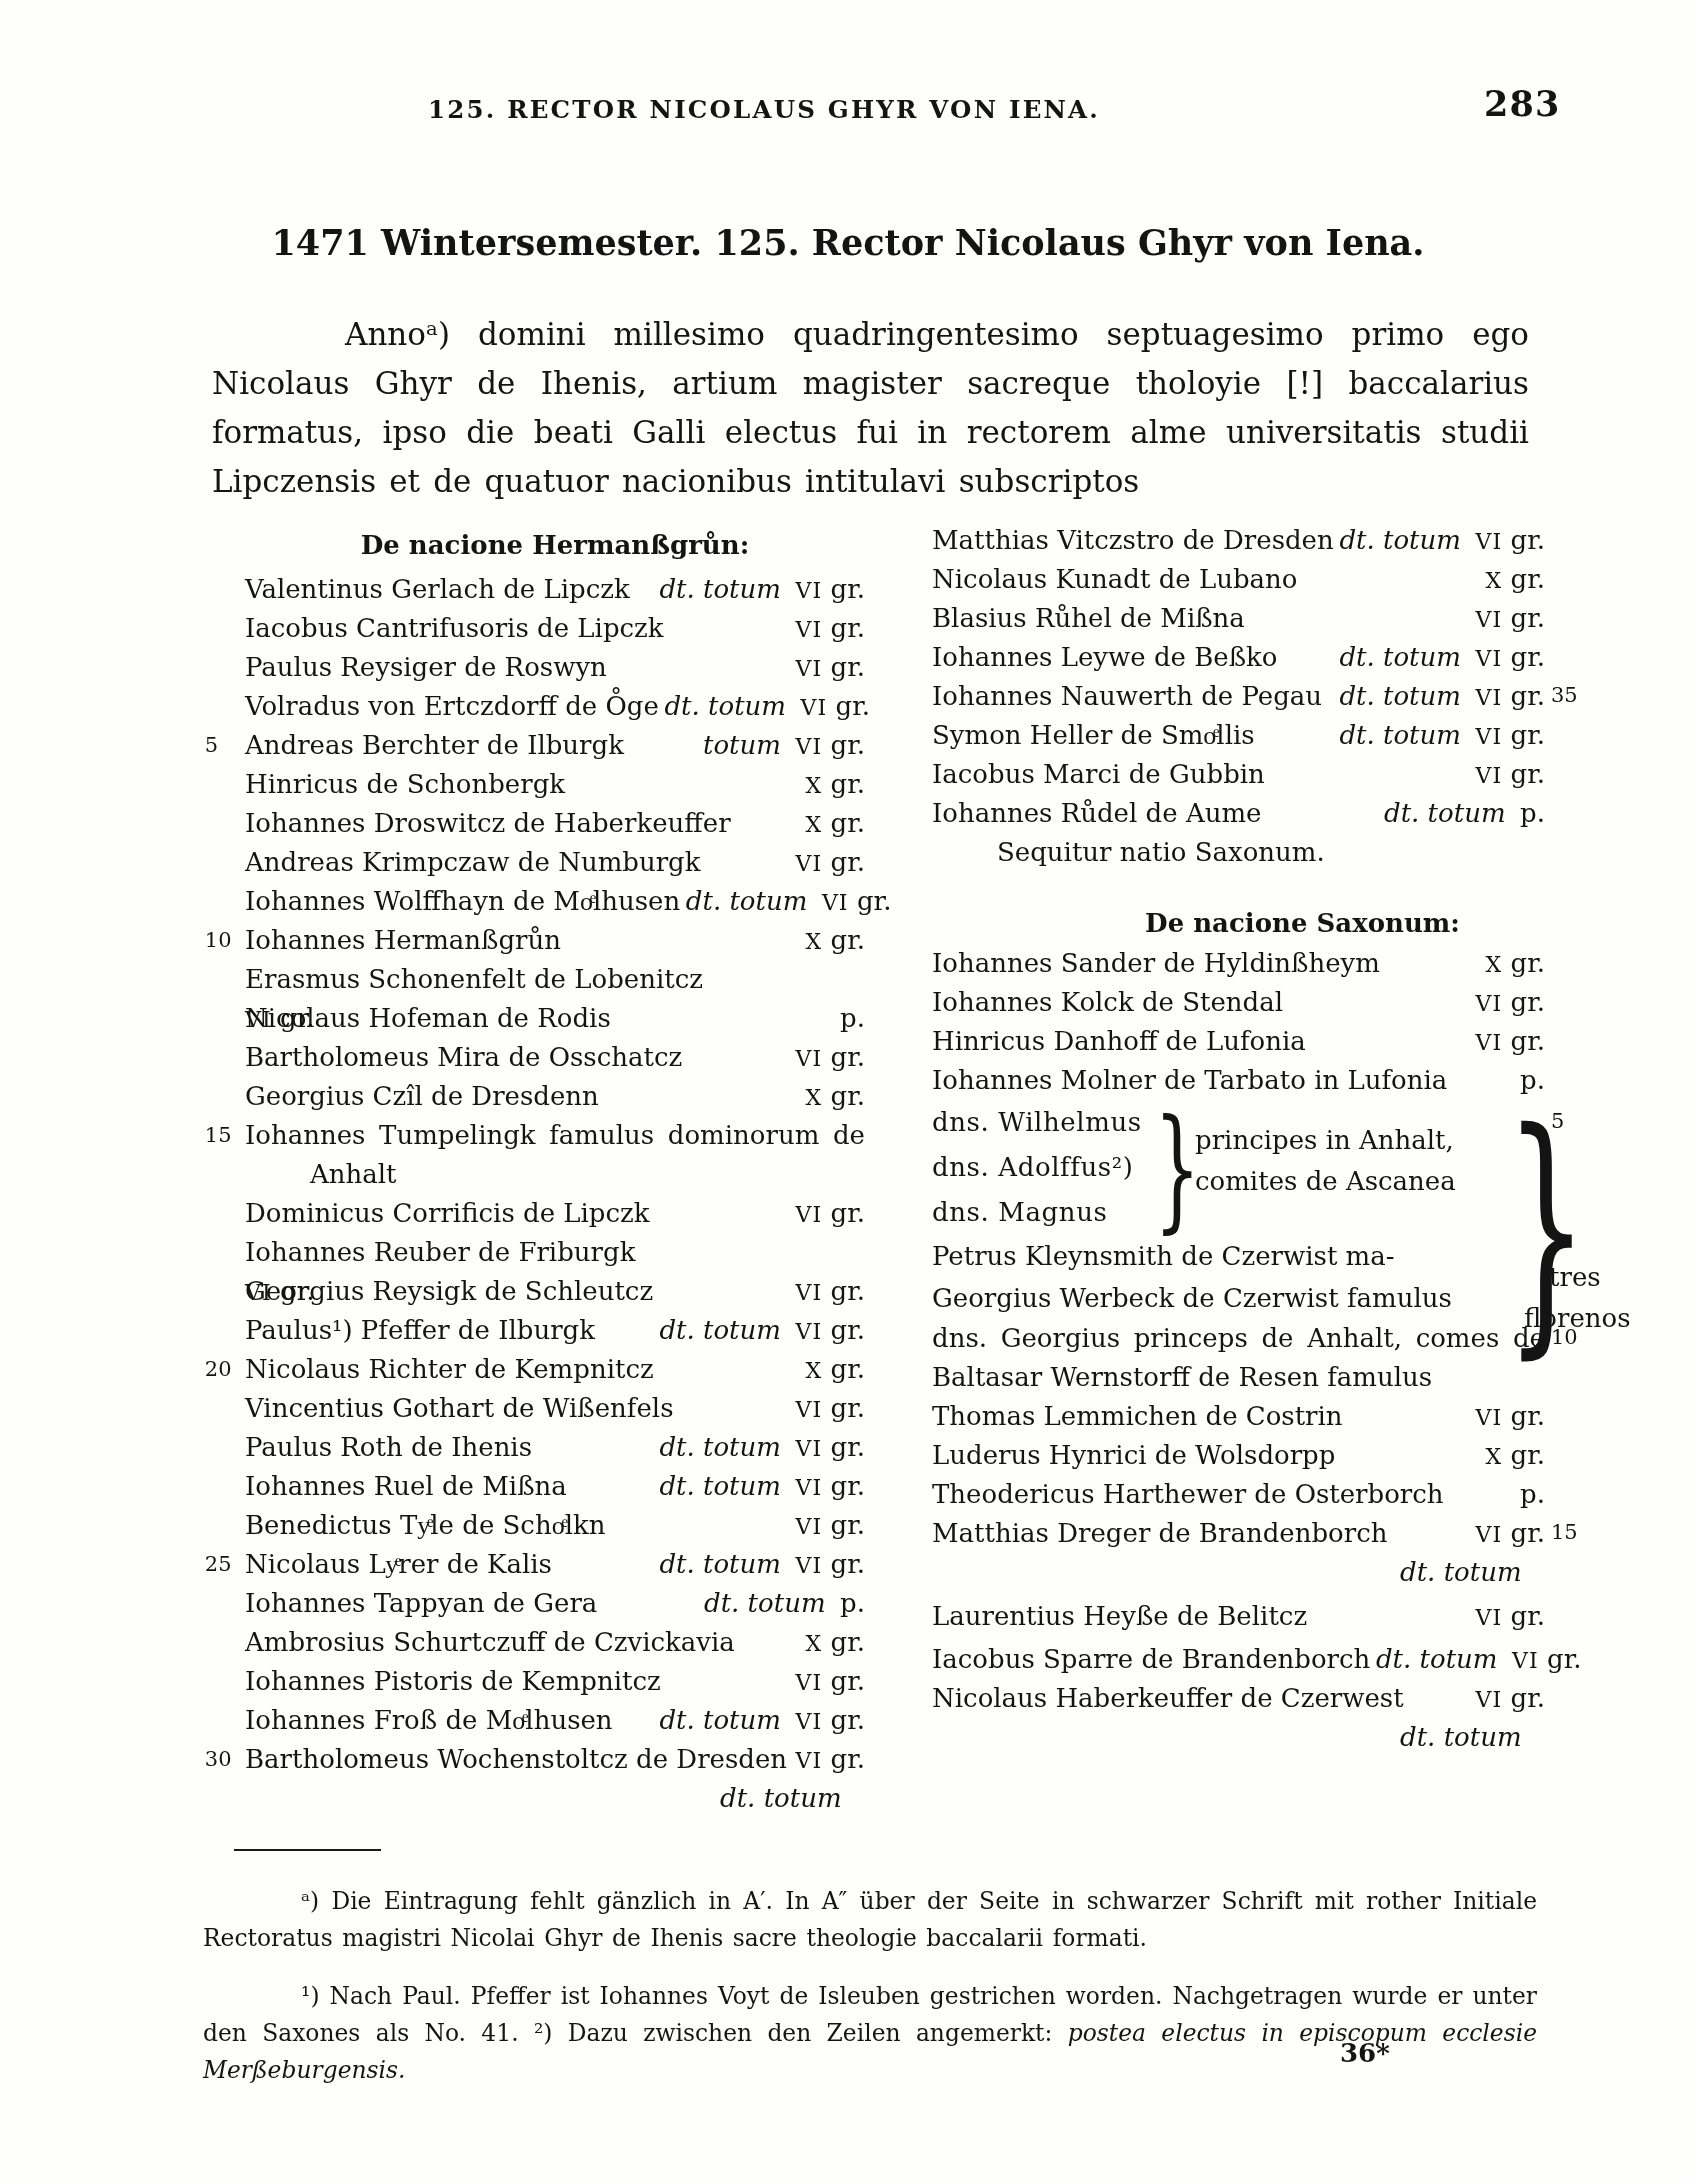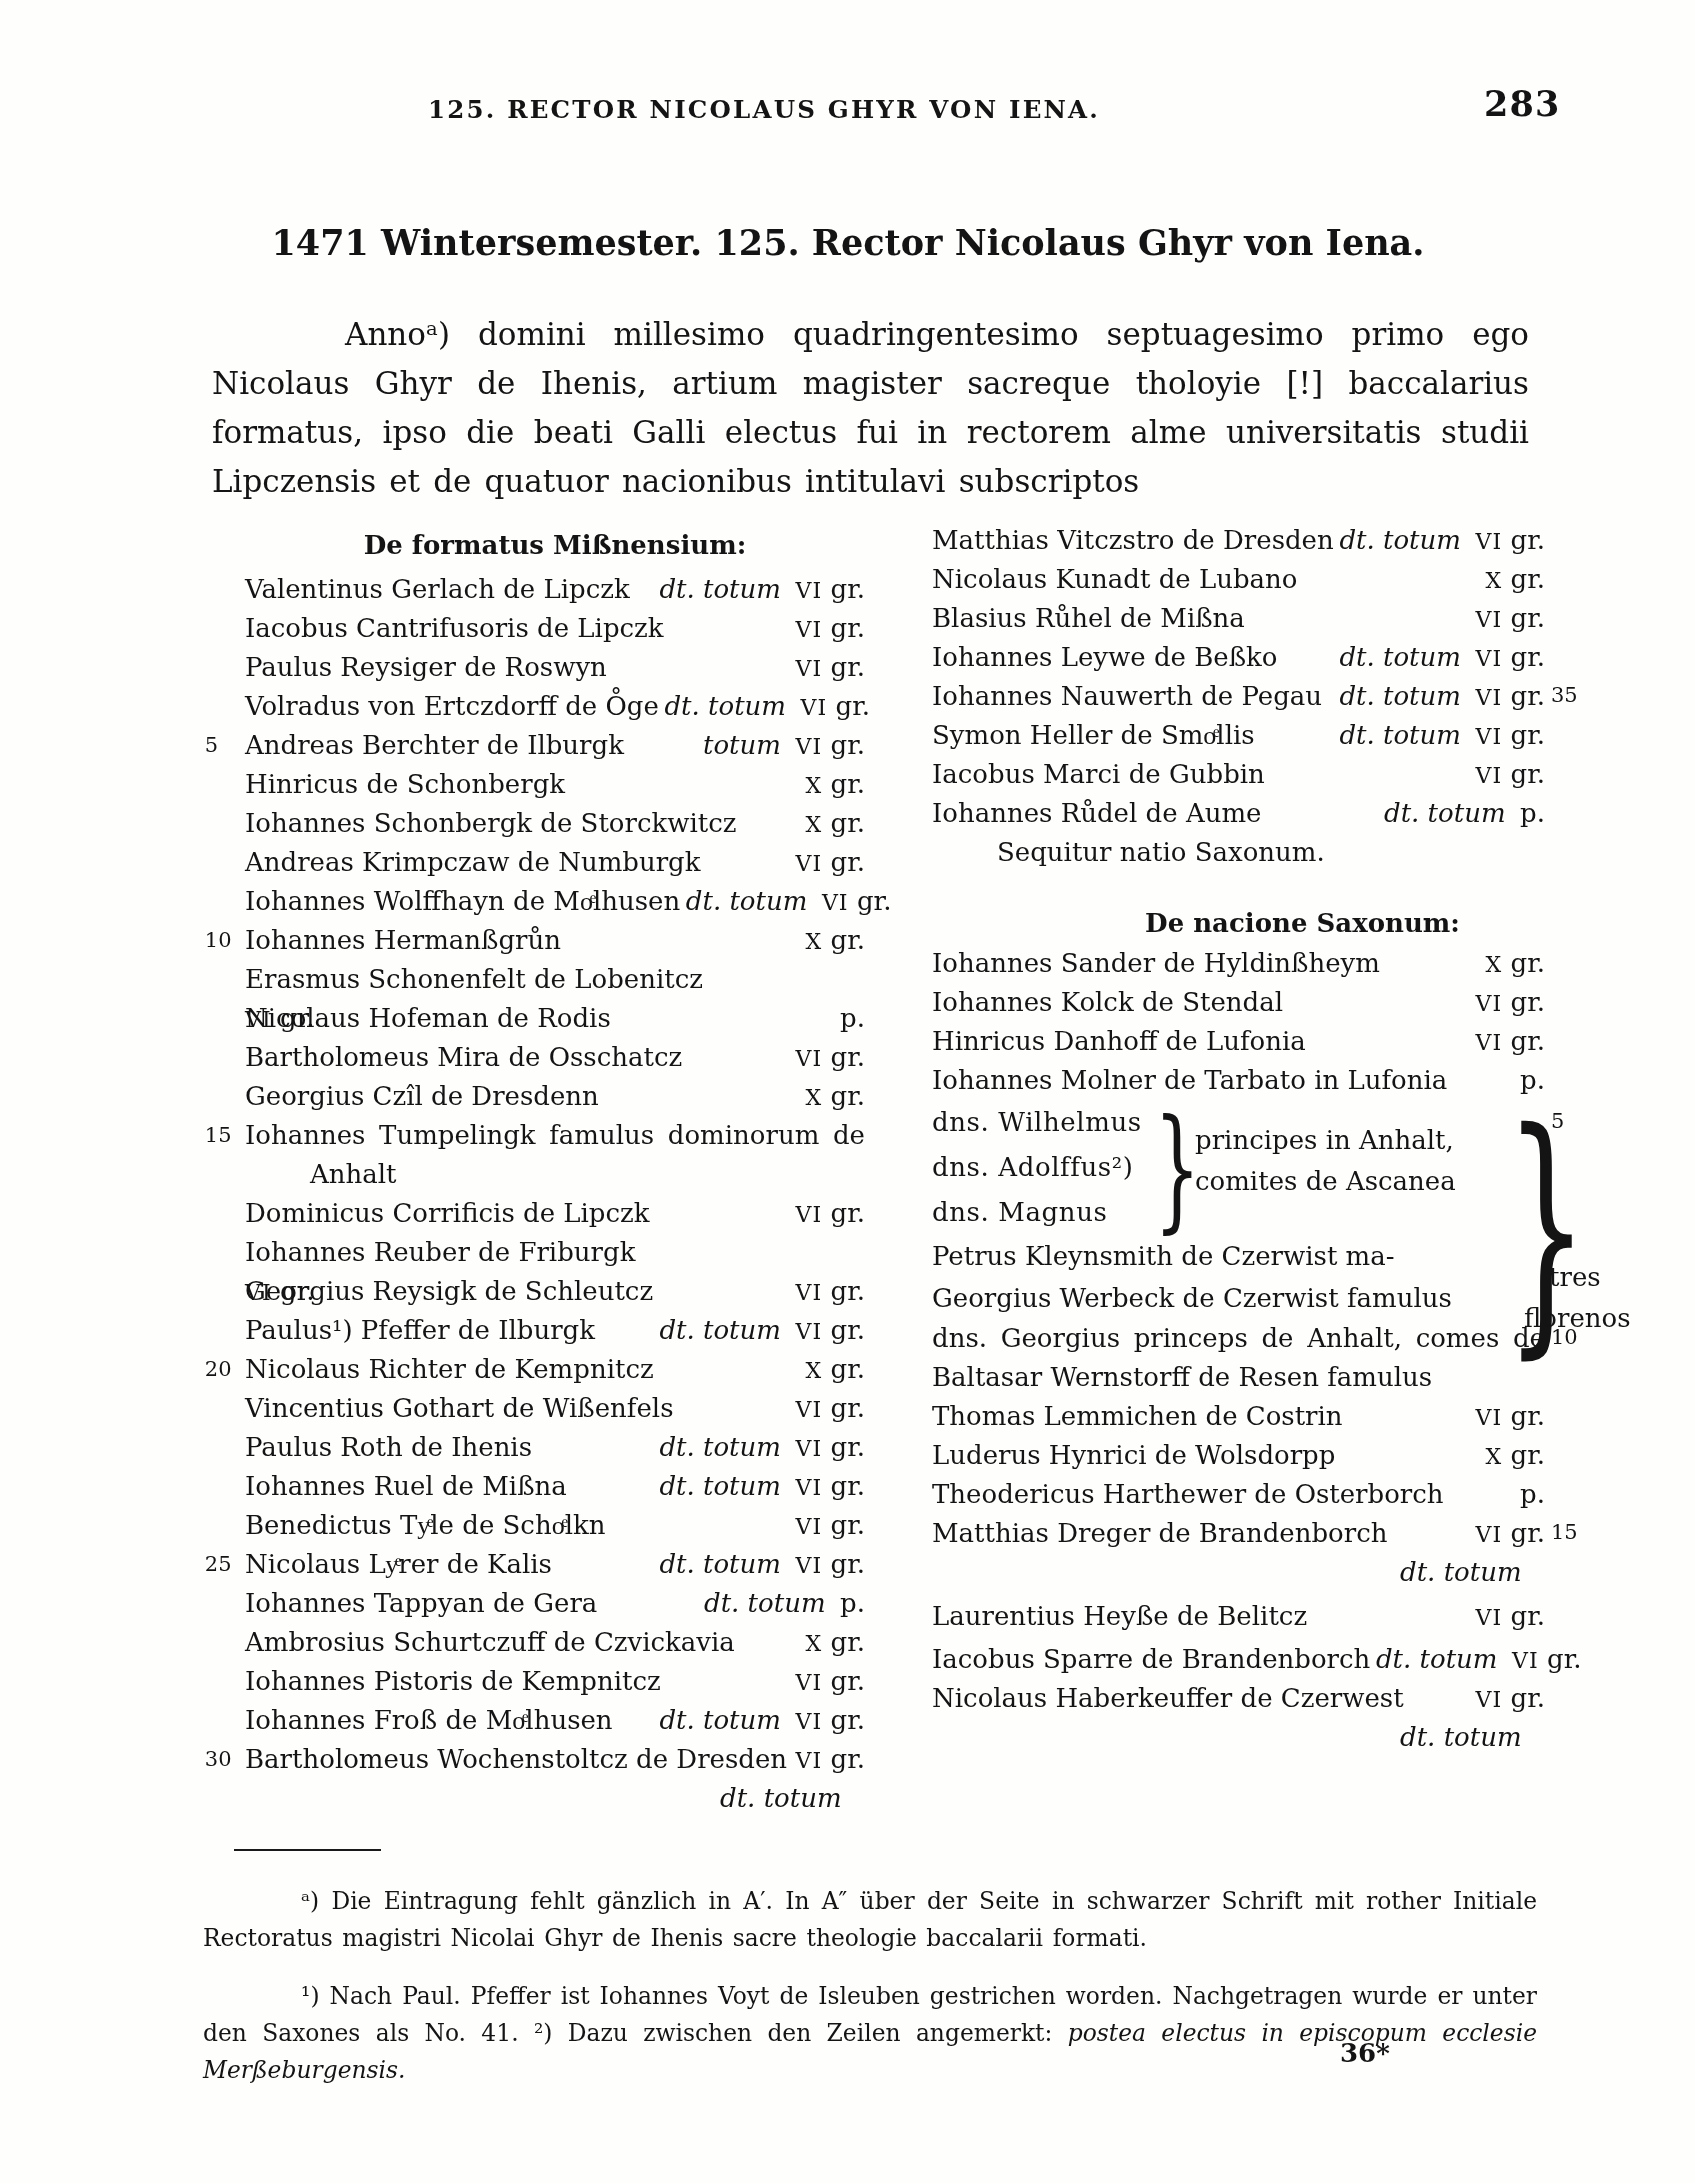--- a/index.html
+++ b/index.html
@@ -109,21 +109,21 @@
 
 <div class="page">
 
   <div class="running-head">125. RECTOR NICOLAUS GHYR VON IENA.</div>
   <div class="page-number">283</div>
   <div class="section-title">1471 Wintersemester. 125. Rector Nicolaus Ghyr von Iena.</div>
 
   <div class="intro">Annoᵃ) domini millesimo quadringentesimo septuagesimo primo ego Nicolaus Ghyr de Ihenis, artium magister sacreque tholoyie [!] baccalarius formatus, ipso die beati Galli electus fui in rectorem alme universitatis studii Lipczensis et de quatuor nacionibus intitulavi subscriptos</div>
 
   <div class="col col-left" id="left-col">
-      <div class="row heading" style="height: 49px; line-height: 49px;"><span class="nm">De formatus Mißnensium:</span></div>
+      <div class="row heading" style="height: 49px; line-height: 49px;"><span class="nm">De nacione Hermanßgrůn:</span></div>
       <div class="row" style="height: 39px; line-height: 39px;">
         <span class="nm">Valentinus Gerlach de Lipczk</span>
         <span class="sp"></span>
         <span class="it">dt. totum</span>
         <span class="fee"><span class="rn">VI</span> gr.</span>
       </div>
       <div class="row" style="height: 39px; line-height: 39px;">
         <span class="nm">Iacobus Cantrifusoris de Lipczk</span>
         <span class="sp"></span>
         <span class="fee"><span class="rn">VI</span> gr.</span>
@@ -145,21 +145,21 @@
         <span class="sp"></span>
         <span class="it">totum</span>
         <span class="fee"><span class="rn">VI</span> gr.</span>
       </div>
       <div class="row" style="height: 39px; line-height: 39px;">
         <span class="nm">Hinricus de Schonbergk</span>
         <span class="sp"></span>
         <span class="fee"><span class="rn">X</span> gr.</span>
       </div>
       <div class="row" style="height: 39px; line-height: 39px;">
-        <span class="nm">Iohannes Schonbergk de Storckwitcz</span>
+        <span class="nm">Iohannes Droswitcz de Haberkeuffer</span>
         <span class="sp"></span>
         <span class="fee"><span class="rn">X</span> gr.</span>
       </div>
       <div class="row" style="height: 39px; line-height: 39px;">
         <span class="nm">Andreas Krimpczaw de Numburgk</span>
         <span class="sp"></span>
         <span class="fee"><span class="rn">VI</span> gr.</span>
       </div>
       <div class="row" style="height: 39px; line-height: 39px;">
         <span class="nm">Iohannes Wolffhayn de Moͤlhusen</span>

